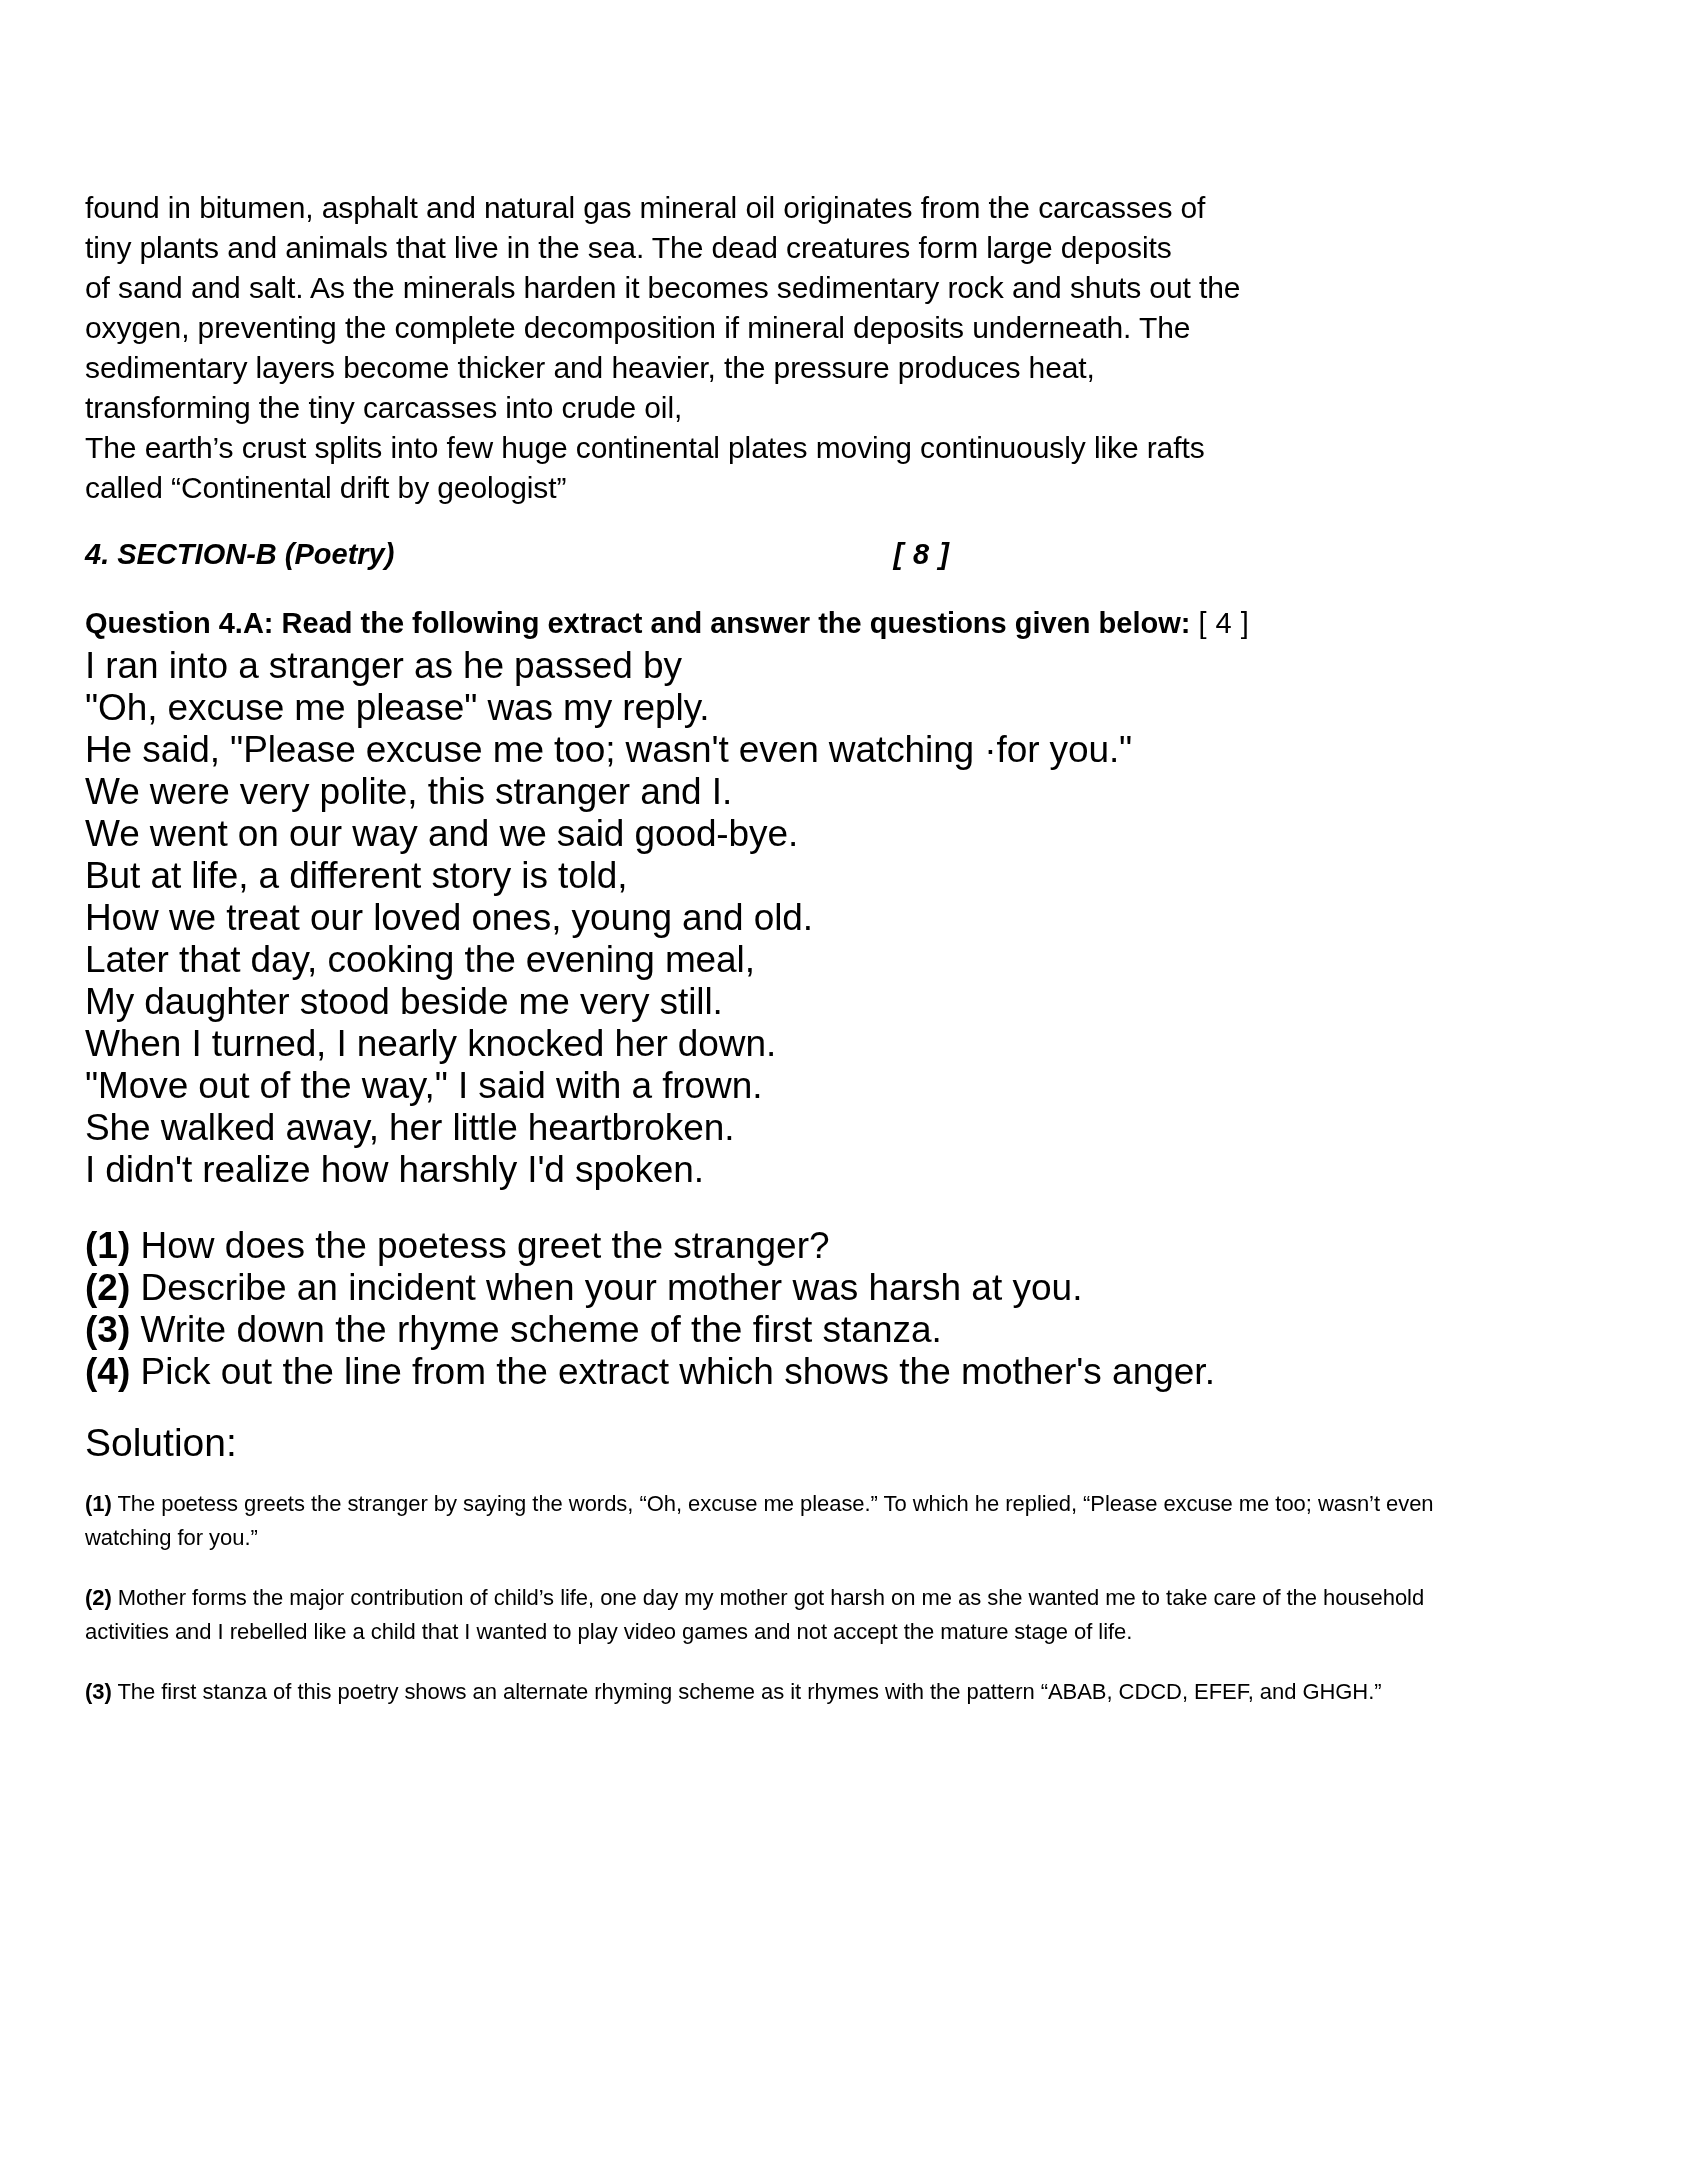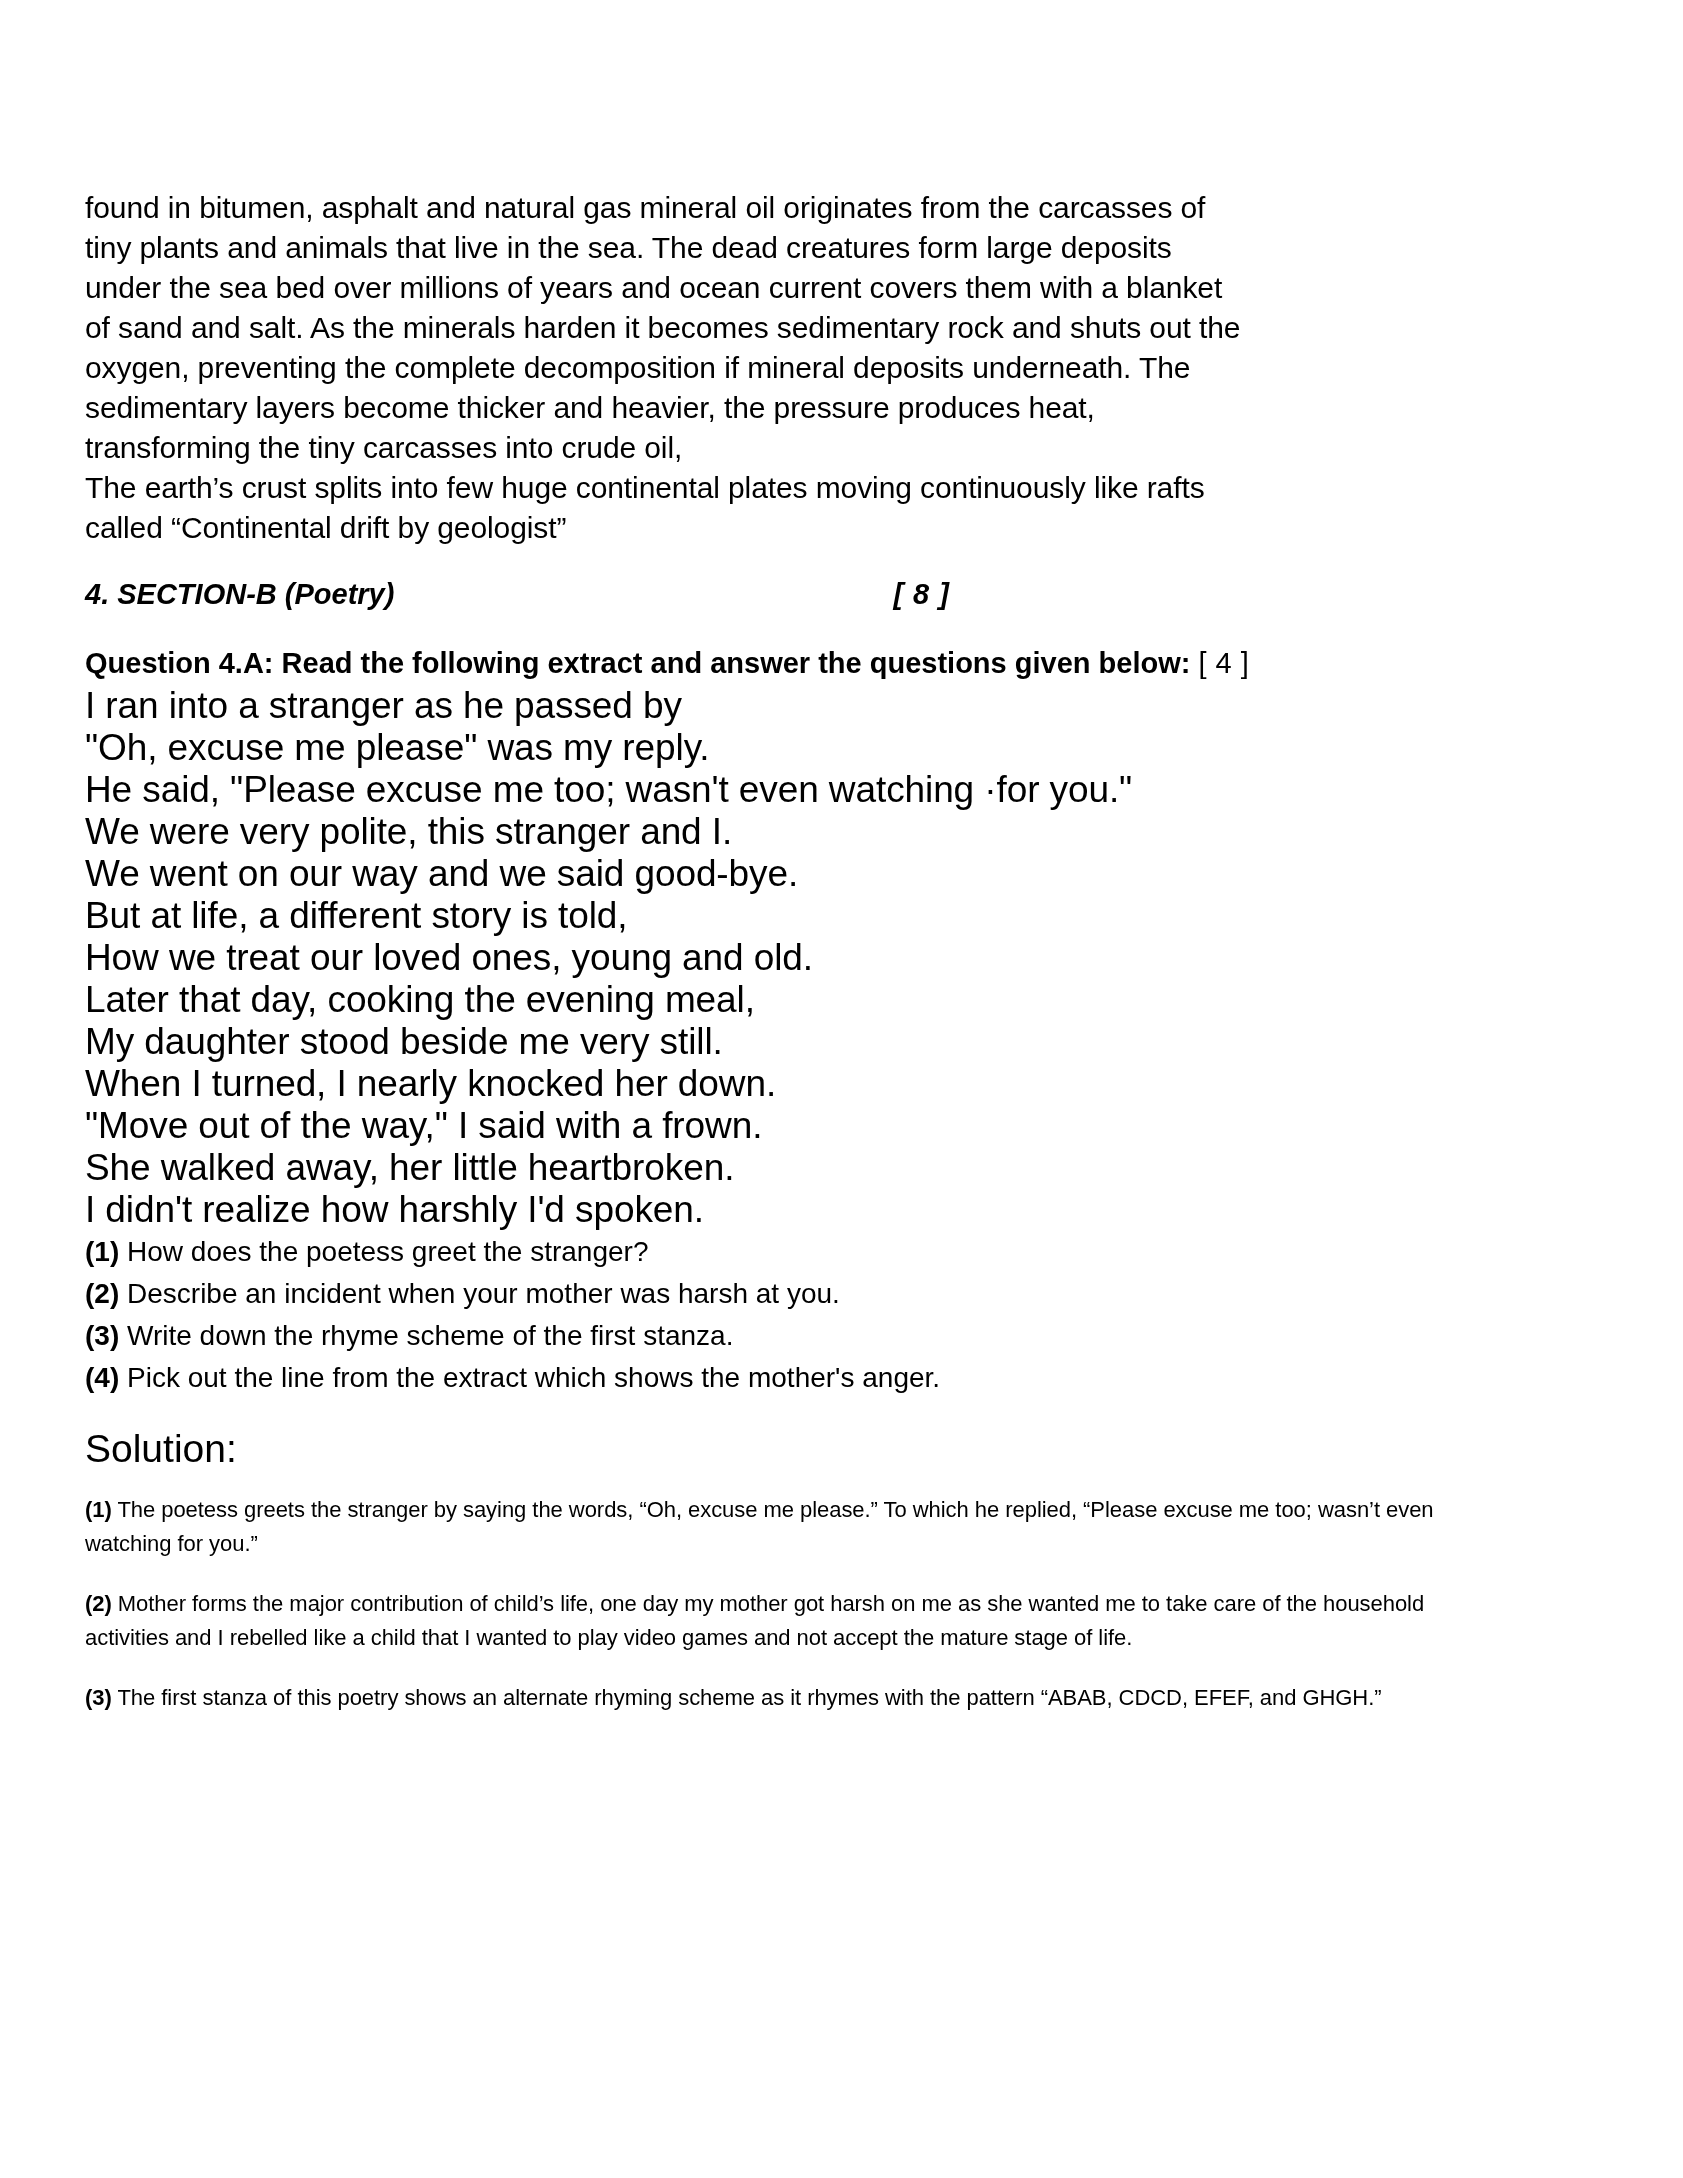--- a/index.html
+++ b/index.html
@@ -62,21 +62,22 @@
     margin-top: 2px;
     font-size: 37px;
     line-height: 42px;
     letter-spacing: -0.1px;
   }
   .poem .ln {
     display: block;
     white-space: nowrap;
   }
   .q-list {
-    font-size: 28px;
+    margin-top: 34px;
+    font-size: 37px;
     line-height: 42px;
   }
   .q-list .q-item {
     display: block;
     white-space: nowrap;
   }
   .q-list .num {
     font-weight: bold;
   }
   .solution-head {
@@ -101,21 +102,20 @@
   }
 </style>
 </head>
 <body>
 
 <div class="page">
 
   <div class="intro-para">
     <span class="ln">found in bitumen, asphalt and natural gas mineral oil originates from the carcasses of</span>
     <span class="ln">tiny plants and animals that live in the sea. The dead creatures form large deposits</span>
-    <span class="ln">under the sea bed over millions of years and ocean current covers them with a blanket</span>
     <span class="ln">of sand and salt. As the minerals harden it becomes sedimentary rock and shuts out the</span>
     <span class="ln">oxygen, preventing the complete decomposition if mineral deposits underneath. The</span>
     <span class="ln">sedimentary layers become thicker and heavier, the pressure produces heat,</span>
     <span class="ln">transforming the tiny carcasses into crude oil,</span>
     <span class="ln">The earth’s crust splits into few huge continental plates moving continuously like rafts</span>
     <span class="ln">called “Continental drift by geologist”</span>
   </div>
 
   <div class="section-head">
     <span class="title">4. SECTION-B (Poetry)</span>

